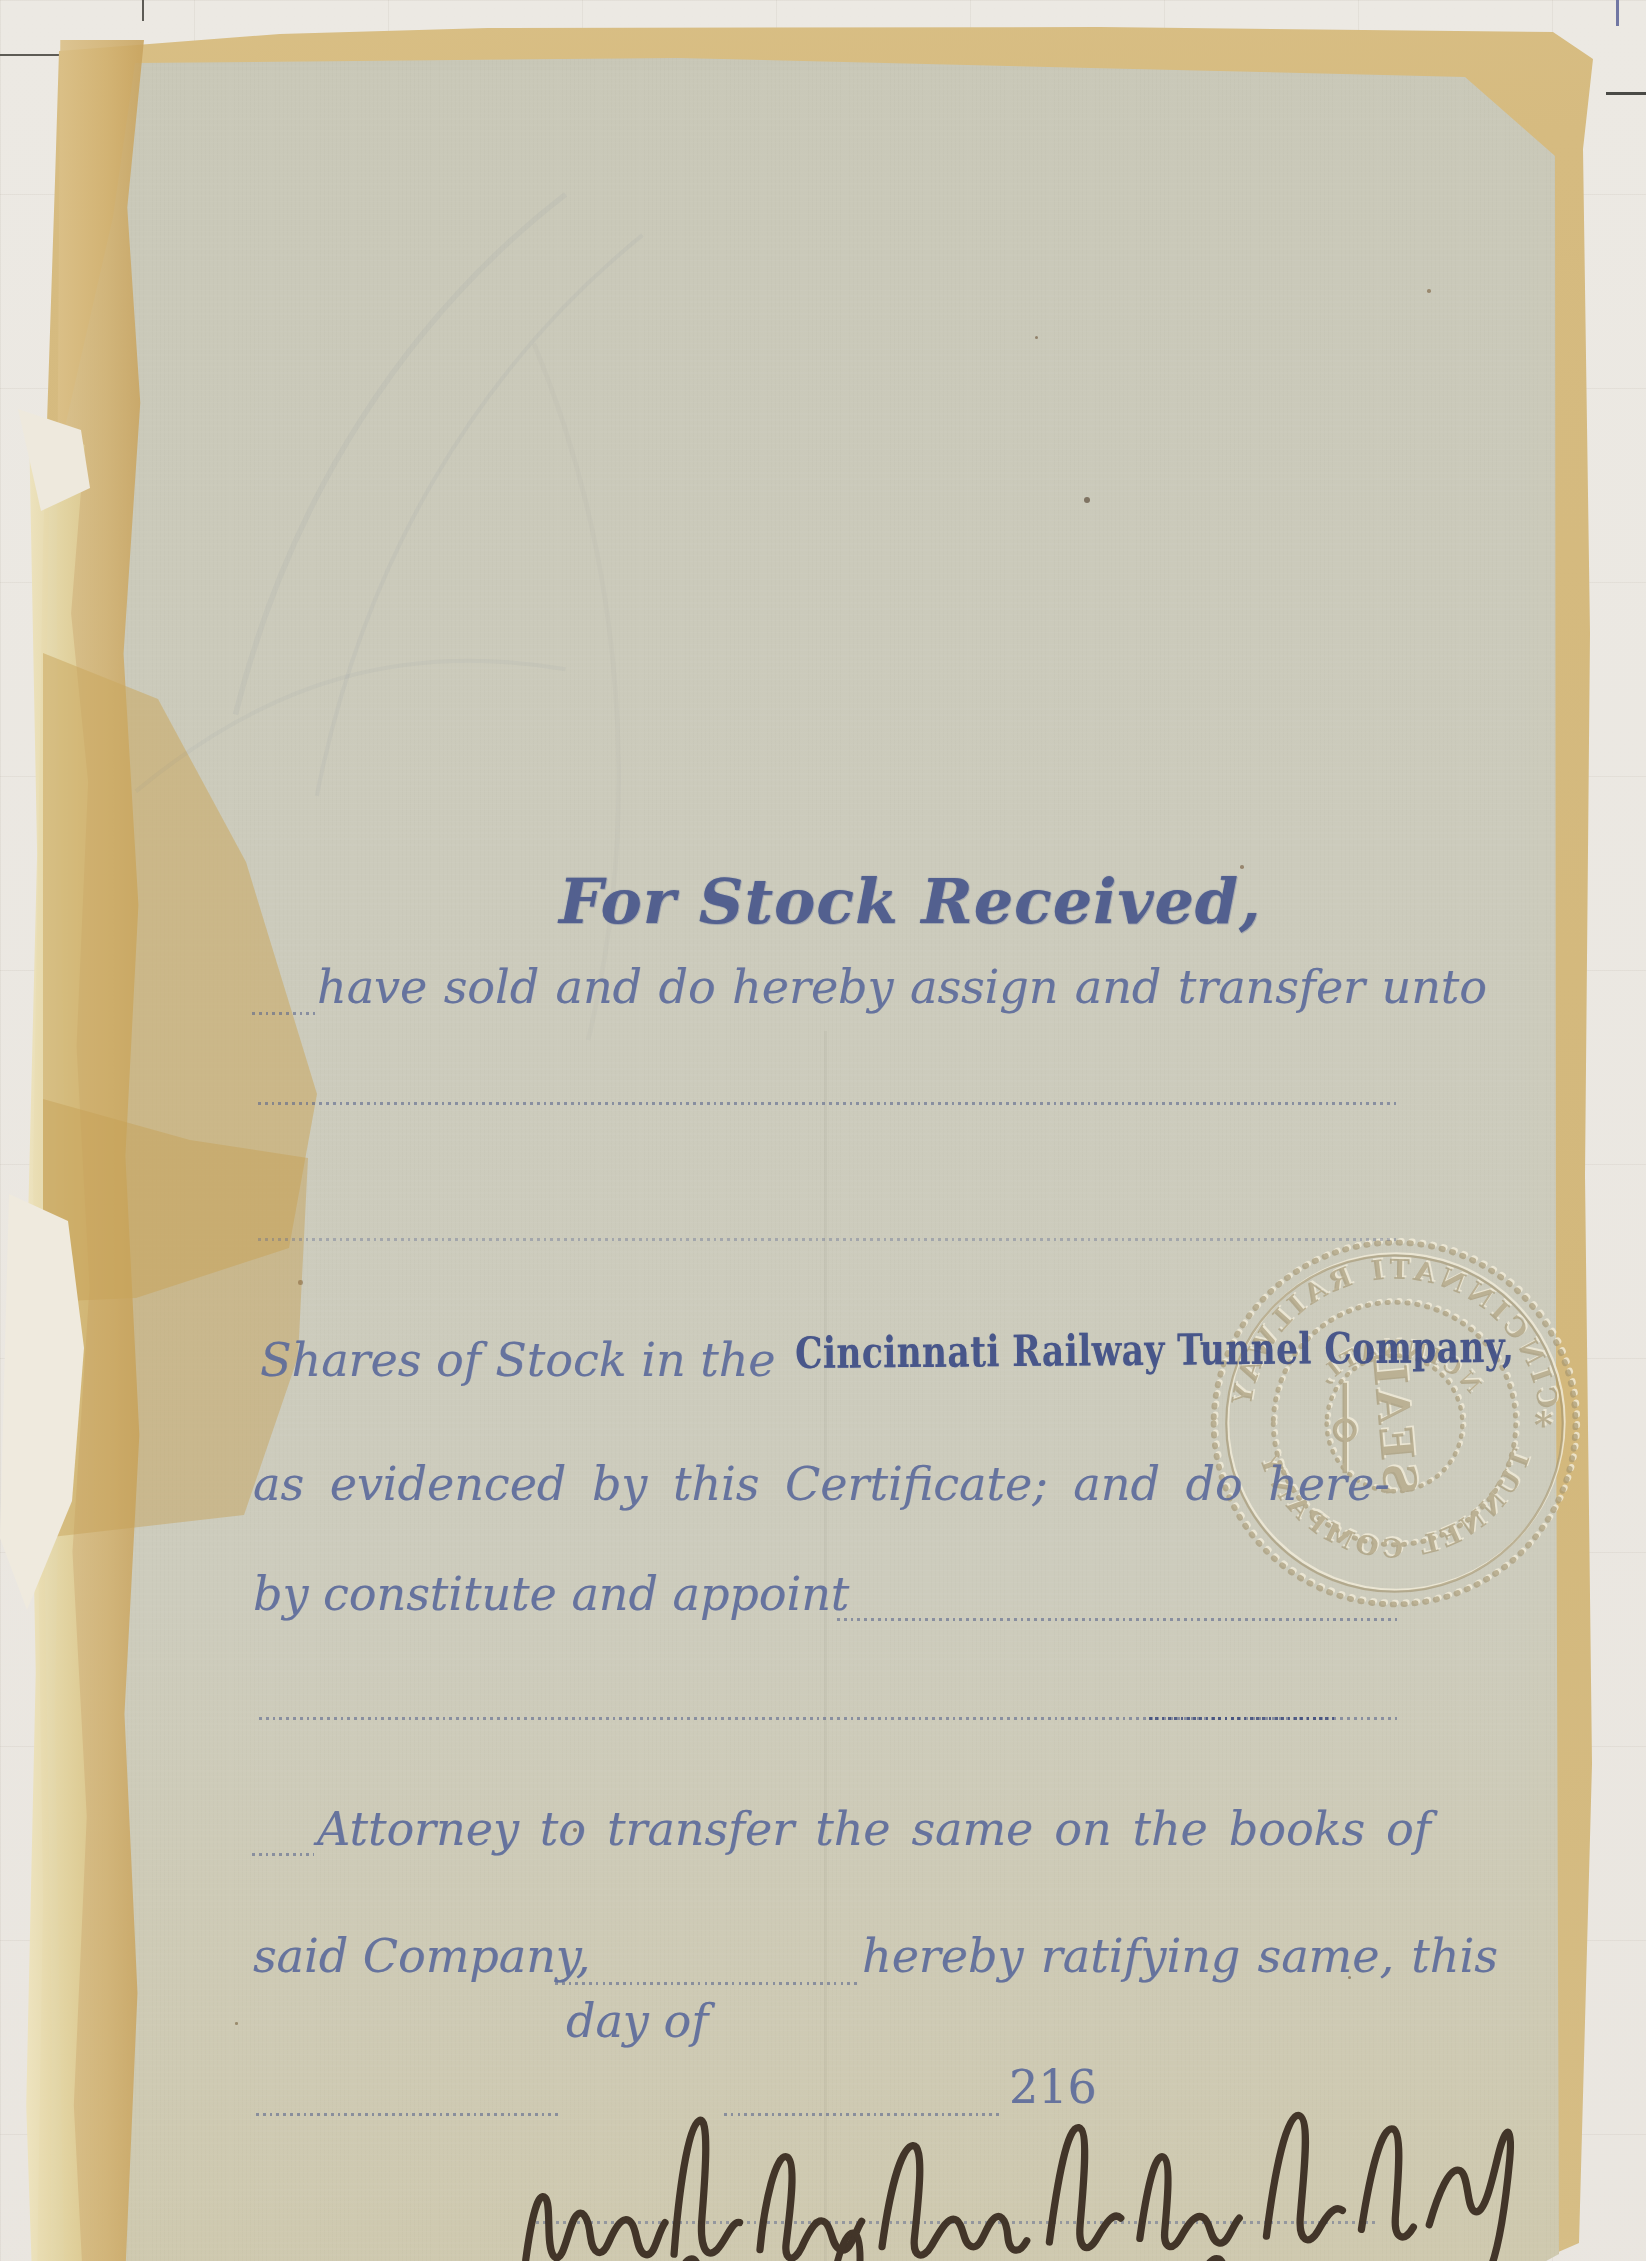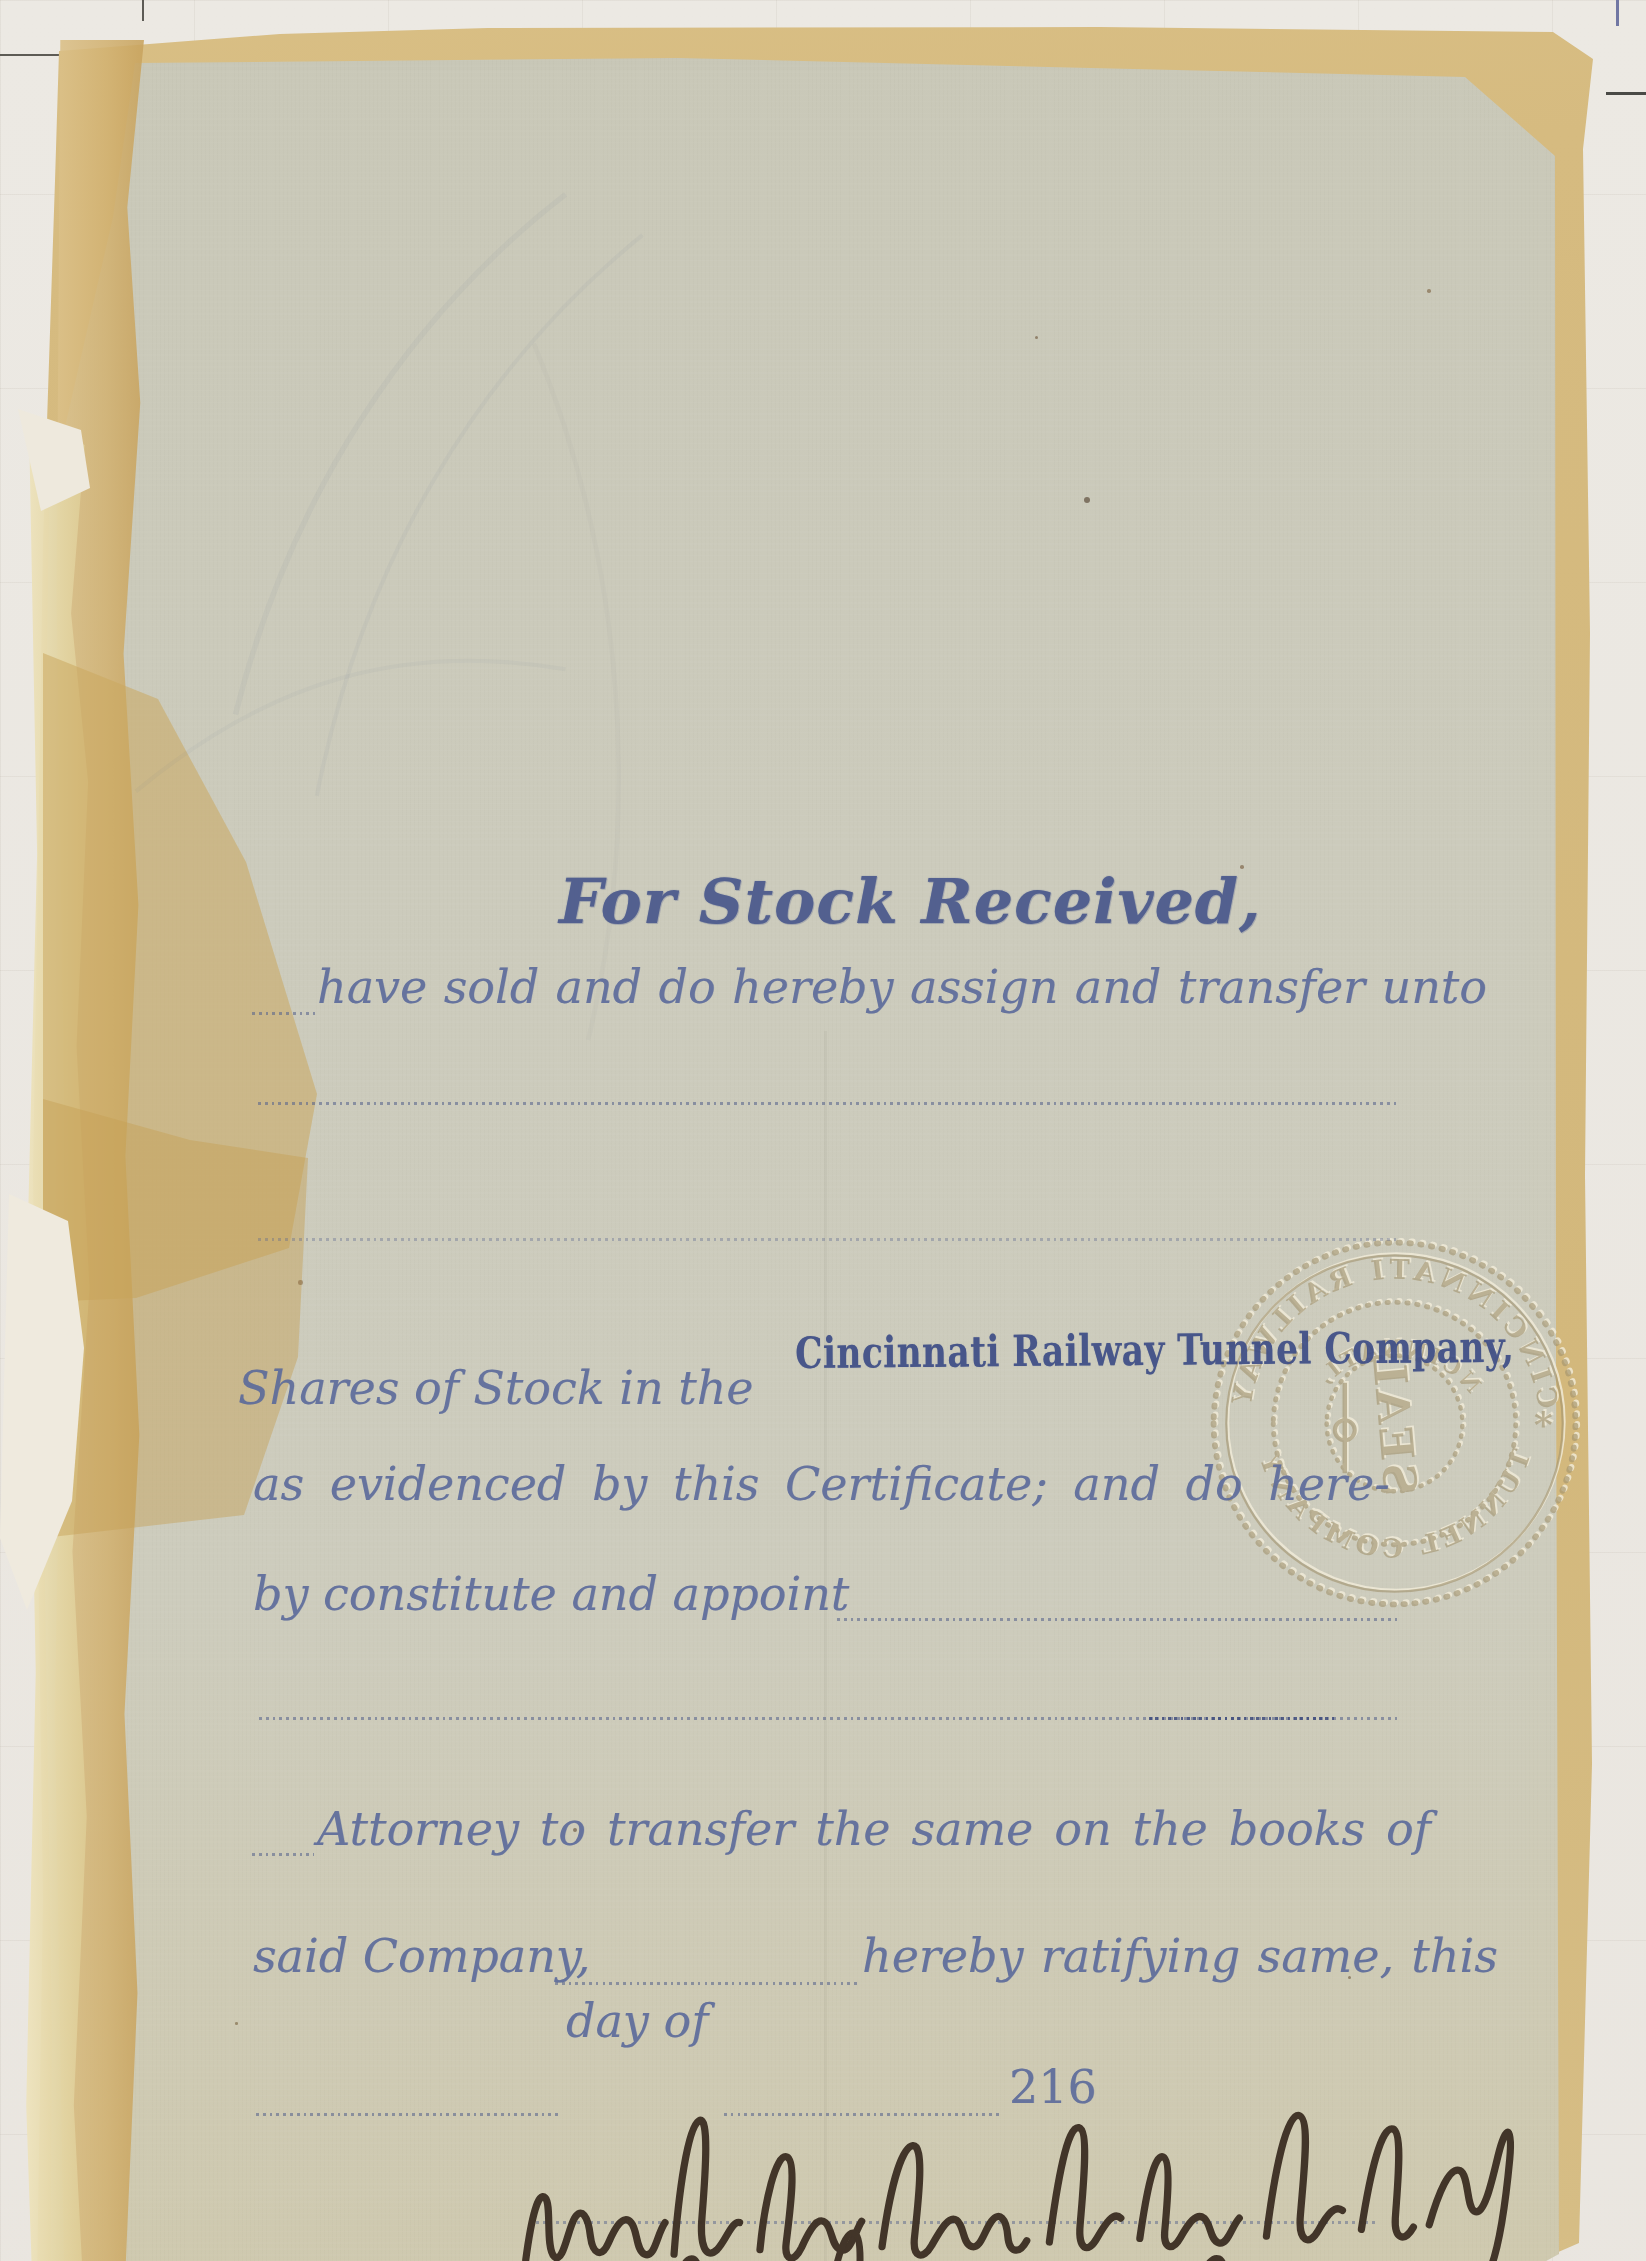--- a/index.html
+++ b/index.html
@@ -137,21 +137,21 @@
   </svg>
 
   <div id="heading" class="print" style="left:559px;top:865px;">For Stock Received,</div>
 
   <div class="rule" style="left:252px;top:1012px;width:63px;"></div>
   <div class="print" style="left:317px;top:960px;word-spacing:1.8px;">have sold and do hereby assign and transfer unto</div>
 
   <div class="rule" style="left:258px;top:1102px;width:1139px;"></div>
   <div class="rule faint" style="left:258px;top:1238px;width:1139px;"></div>
 
-  <div class="print" style="left:238px;top:1333px;margin-top:28px;">Shares of Stock in the</div>
+  <div class="print" style="left:260px;top:1333px;">Shares of Stock in the</div>
   <div id="stamp" style="left:795px;top:1328px;">Cincinnati Railway Tunnel Company,</div>
 
   <div class="print" style="left:253px;top:1457px;word-spacing:11px;">as evidenced by this Certificate; and do here-</div>
 
   <div class="print" style="left:253px;top:1567px;">by constitute and appoint</div>
   <div class="rule" style="left:837px;top:1618px;width:560px;"></div>
 
   <div class="rule" style="left:259px;top:1717px;width:1138px;"></div>
   <div class="rule dark" style="left:1149px;top:1717px;width:185px;"></div>
 

